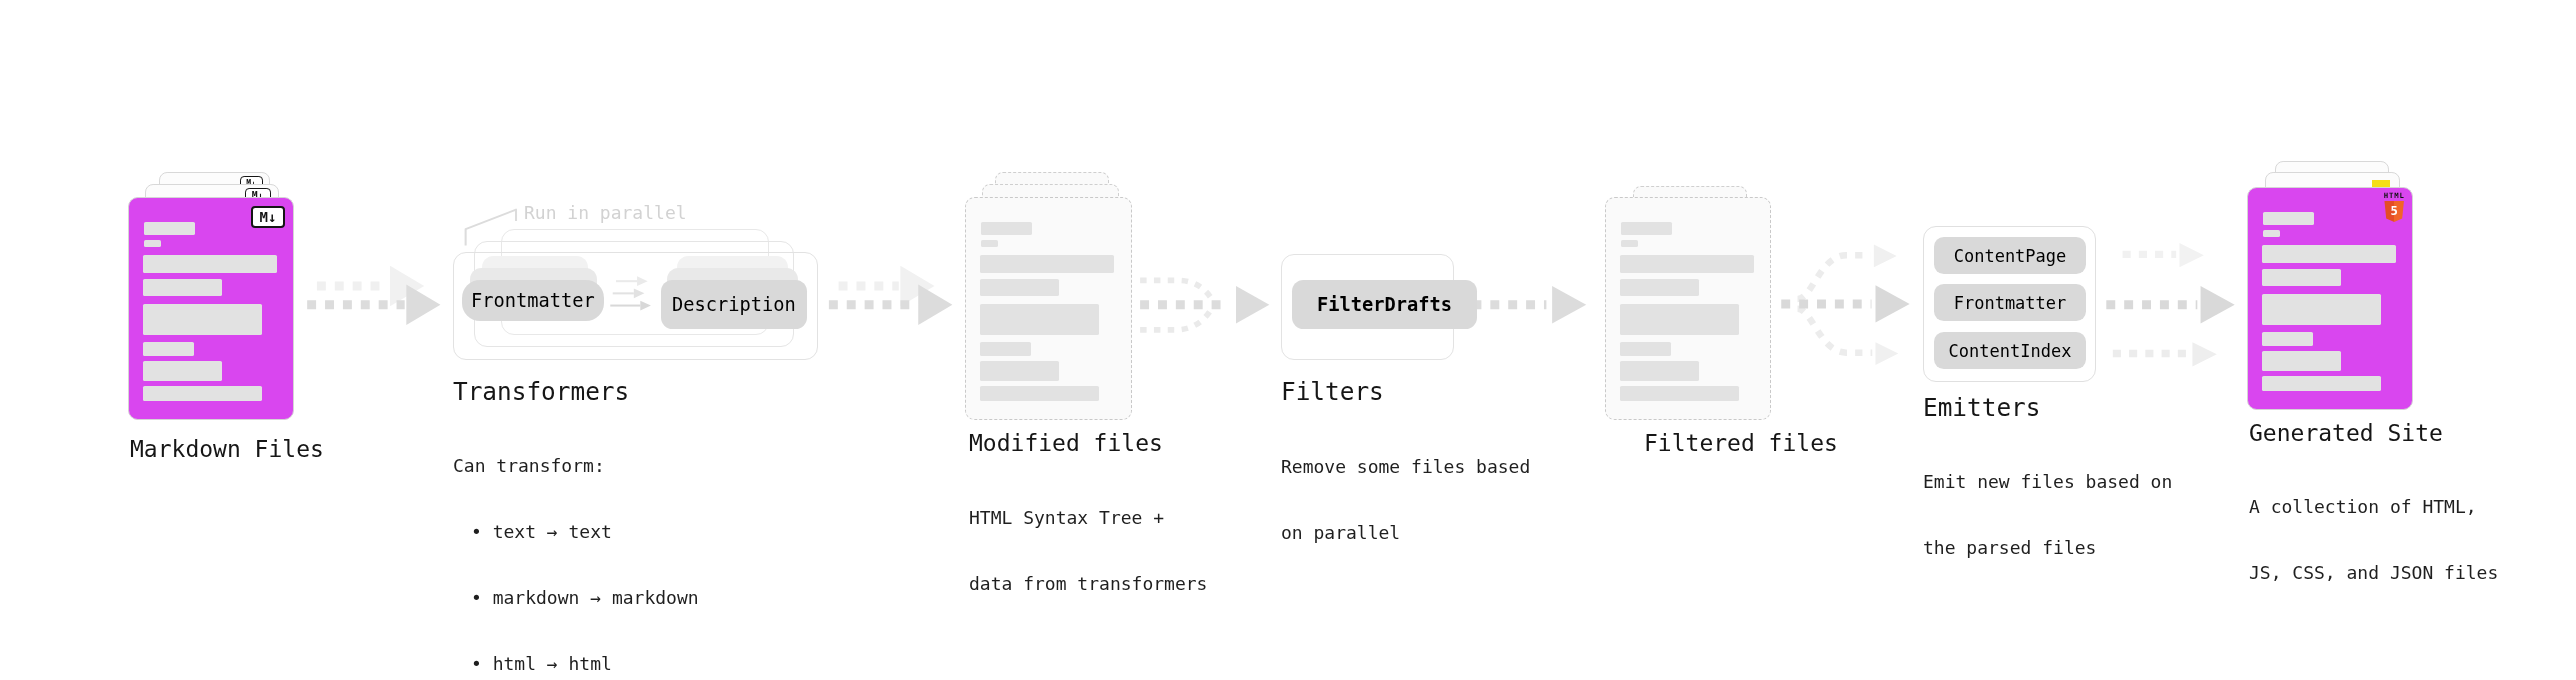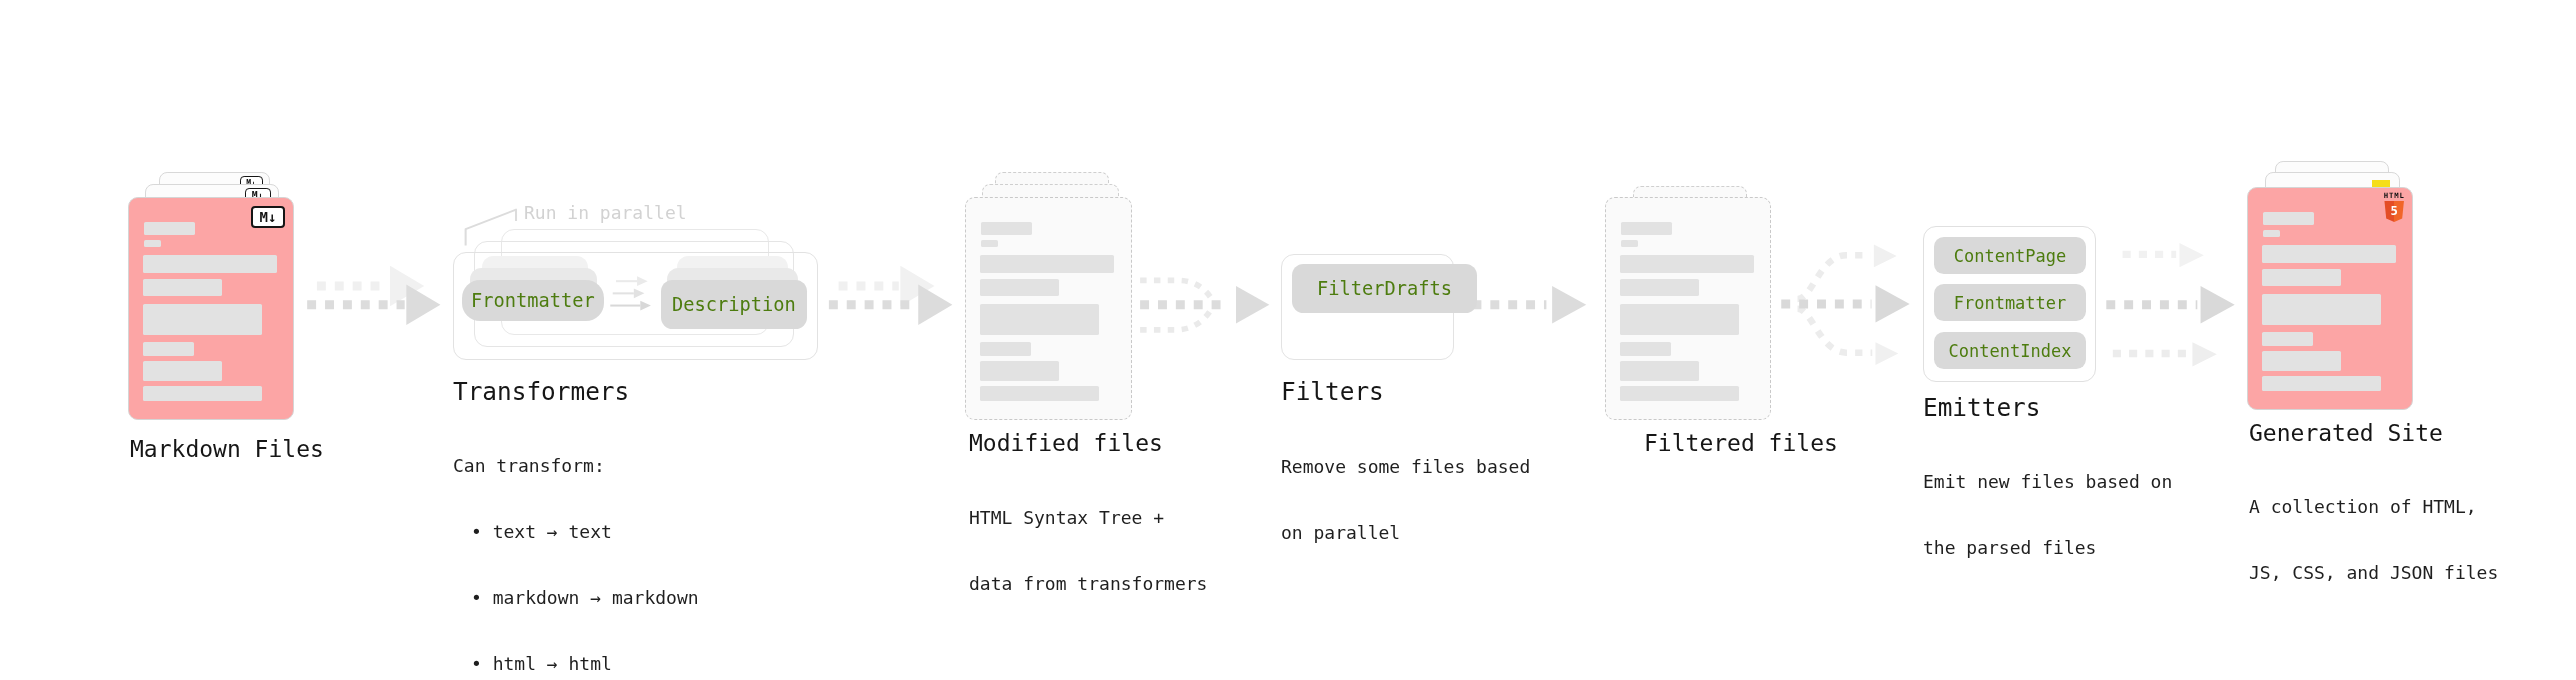--- a/index.html
+++ b/index.html
@@ -1,29 +1,29 @@
 <!DOCTYPE html>
 <html style="font-size:13px"><head>
 <meta charset="utf-8">
 <style>
   html,body{margin:0;padding:0;background:#ffffff;}
   .canvas{position:relative;width:2576px;height:681px;background:#ffffff;overflow:hidden;
           font-family:"DejaVu Sans Mono","Liberation Mono",monospace;color:#1a1a1a;}
   
-  .doc{position:absolute;background:#fca5a5;border:1.6px solid #d5d5d5;border-radius:9.8px;box-sizing:border-box;}
+  .doc{position:absolute;background:#d946ef;border:1.6px solid #d5d5d5;border-radius:9.8px;box-sizing:border-box;}
   .doc--dashed{background:#fafafa;border:1.6px dashed #c9c9c9;}
   .tab{position:absolute;background:#fcfcfc;border:1.6px solid #d8d8d8;border-radius:8.1px;box-sizing:border-box;}
   .tab--dashed{background:#fafafa;border:1.6px dashed #cfcfcf;}
   .bar{position:absolute;background:#e2e2e2;border-radius:1.6px;}
   
   .mdbadge{position:absolute;background:#ffffff;border:2.4px solid #151515;border-radius:4.1px;
            display:flex;align-items:center;justify-content:center;font-weight:bold;color:#151515;box-sizing:border-box;}
   
   .pill{position:absolute;background:#d9d9d9;border-radius:11.4px;display:flex;align-items:center;justify-content:center;
-        color:#4d7c0f;box-sizing:border-box;}
+        color:#000000;box-sizing:border-box;}
   .pill-ghost1{background:#e9e9e9;}
   .pill-ghost2{background:#f2f2f2;}
   .cbox{position:absolute;border-radius:13px;box-sizing:border-box;}
   
   .title{position:absolute;font-size:24.4px;color:#161616;white-space:pre;}
   .label{position:absolute;font-size:23px;color:#161616;white-space:pre;}
   .desc{position:absolute;font-size:18px;line-height:22px;color:#1f1f1f;white-space:pre;}
   .desc .indent{padding-left:18px;}
   .note{position:absolute;font-size:18px;color:#d2d2d2;white-space:pre;}
   
@@ -160,21 +160,21 @@
       </div>
     <div class="label" style="left:969px;top:430px;">Modified files</div>
     <div class="desc" style="left:969px;top:463px;">
       <div>HTML Syntax Tree +</div>
       <div>data from transformers</div>
     </div>
   </div>
 
   <div>
     <div class="cbox" style="left:1281px;top:254px;width:173px;height:106px;border:1.6px solid #e3e3e3;background:#ffffff;"></div>
-    <div class="pill" style="left:1292px;top:264px;width:185px;height:49px;font-size:18.7px;">FilterDrafts</div>
+    <div class="pill" style="left:1292px;top:280px;width:185px;height:49px;font-size:18.7px;font-weight:bold;">FilterDrafts</div>
     <div class="title" style="left:1281px;top:377px;">Filters</div>
     <div class="desc" style="left:1281px;top:412px;">
       <div>Remove some files based</div>
       <div>on parallel</div>
     </div>
   </div>
 
   <div>
     <div class="tab tab--dashed" style="left:1633px;top:186px;width:114px;height:49px;"></div>
     <div class="doc doc--dashed" style="left:1605px;top:197px;width:166px;height:223px;">

